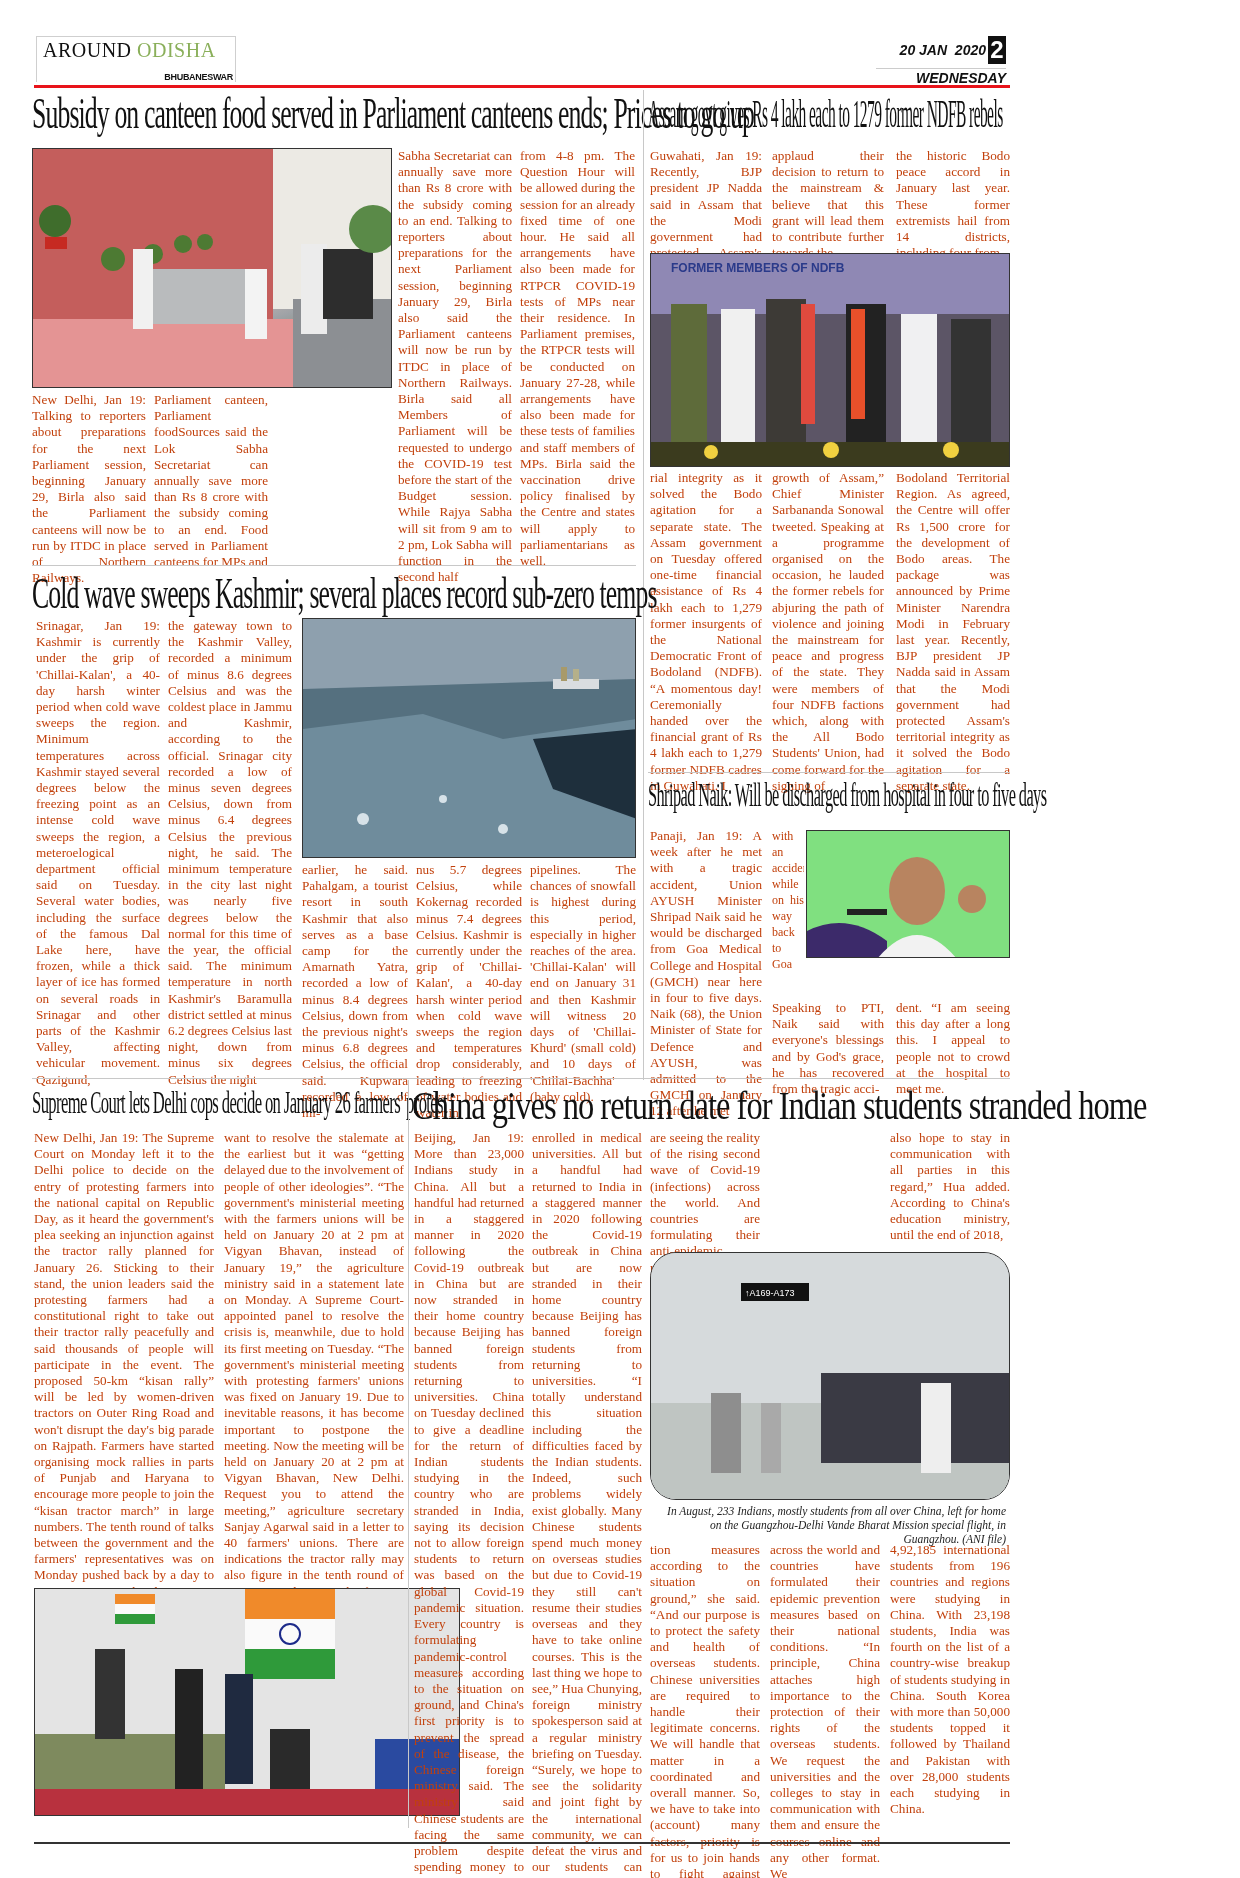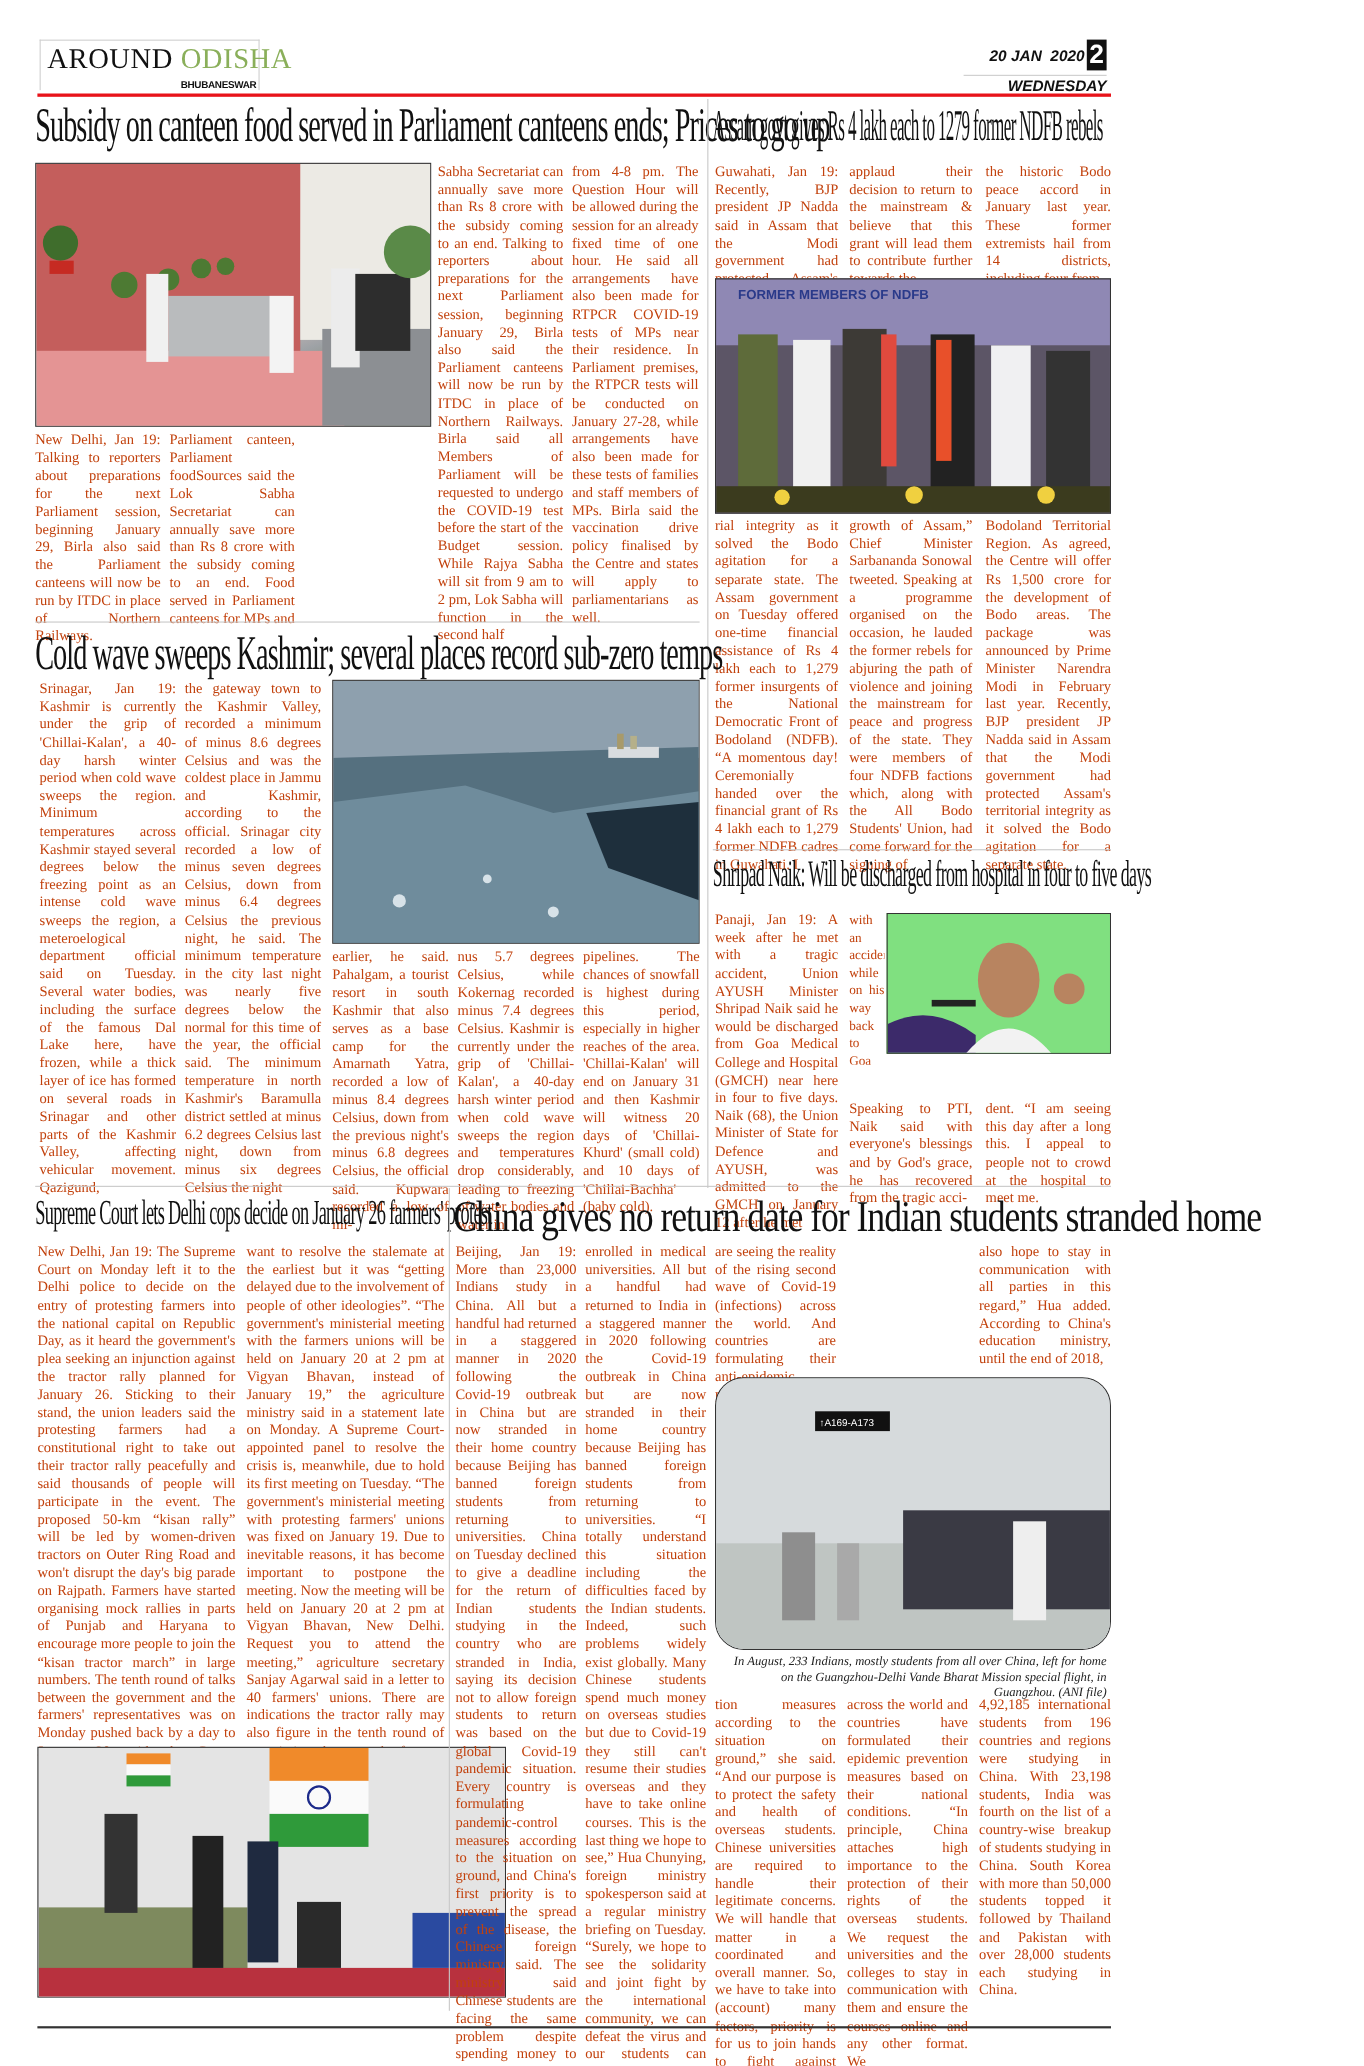--- a/index.html
+++ b/index.html
@@ -1,21 +1,21 @@
 <!DOCTYPE html>
 <html><head>
 <meta charset="utf-8">
 <style>
   * { box-sizing: border-box; margin: 0; padding: 0; }
   body { width: 1240px; height: 1878px; background: #ffffff; font-family: "Liberation Serif", serif; color: #1a1a1a; position: relative; overflow: hidden; }
   .page { position: absolute; left: 28px; top: 0; width: 982px; height: 1878px; }
   .abs { position: absolute; }
   
   .logo-box { left: 8px; top: 36px; width: 200px; height: 46px; border: 1px solid #cfcfcf; border-bottom: none; }
-  .logo-text { position: absolute; left: 6px; top: 2px; font-family: "Liberation Serif", serif; font-size: 26px; letter-spacing: 0.5px; white-space: nowrap; }
+  .logo-text { position: absolute; left: 6px; top: 2px; font-family: "Liberation Serif", serif; font-size: 20px; letter-spacing: 0.5px; white-space: nowrap; }
   .logo-around { color: #111; }
   .logo-odisha { color: #8aaf5a; }
   .logo-city { position: absolute; right: 2px; bottom: 0px; font-family: "Liberation Sans", sans-serif; font-weight: bold; font-size: 9px; color: #111; letter-spacing: -0.3px; }
   .date { right: 24px; top: 42px; font-family: "Liberation Sans", sans-serif; font-weight: bold; font-style: italic; font-size: 14px; color: #111; }
   .pageno { right: 4px; top: 36px; width: 18px; height: 28px; background: #111; color: #fff; font-family: "Liberation Sans", sans-serif; font-weight: bold; font-size: 24px; line-height: 28px; text-align: center; }
   .dayline { right: 4px; top: 68px; width: 130px; border-top: 1px solid #ccc; }
   .day { right: 4px; top: 70px; font-family: "Liberation Sans", sans-serif; font-weight: bold; font-style: italic; font-size: 14px; color: #111; }
   .redrule { left: 6px; top: 85px; width: 976px; height: 3px; background: #e8131a; }
   
   .hl { font-family: "Liberation Serif", serif; color: #111; white-space: nowrap; transform-origin: left top; letter-spacing: -1px; }

